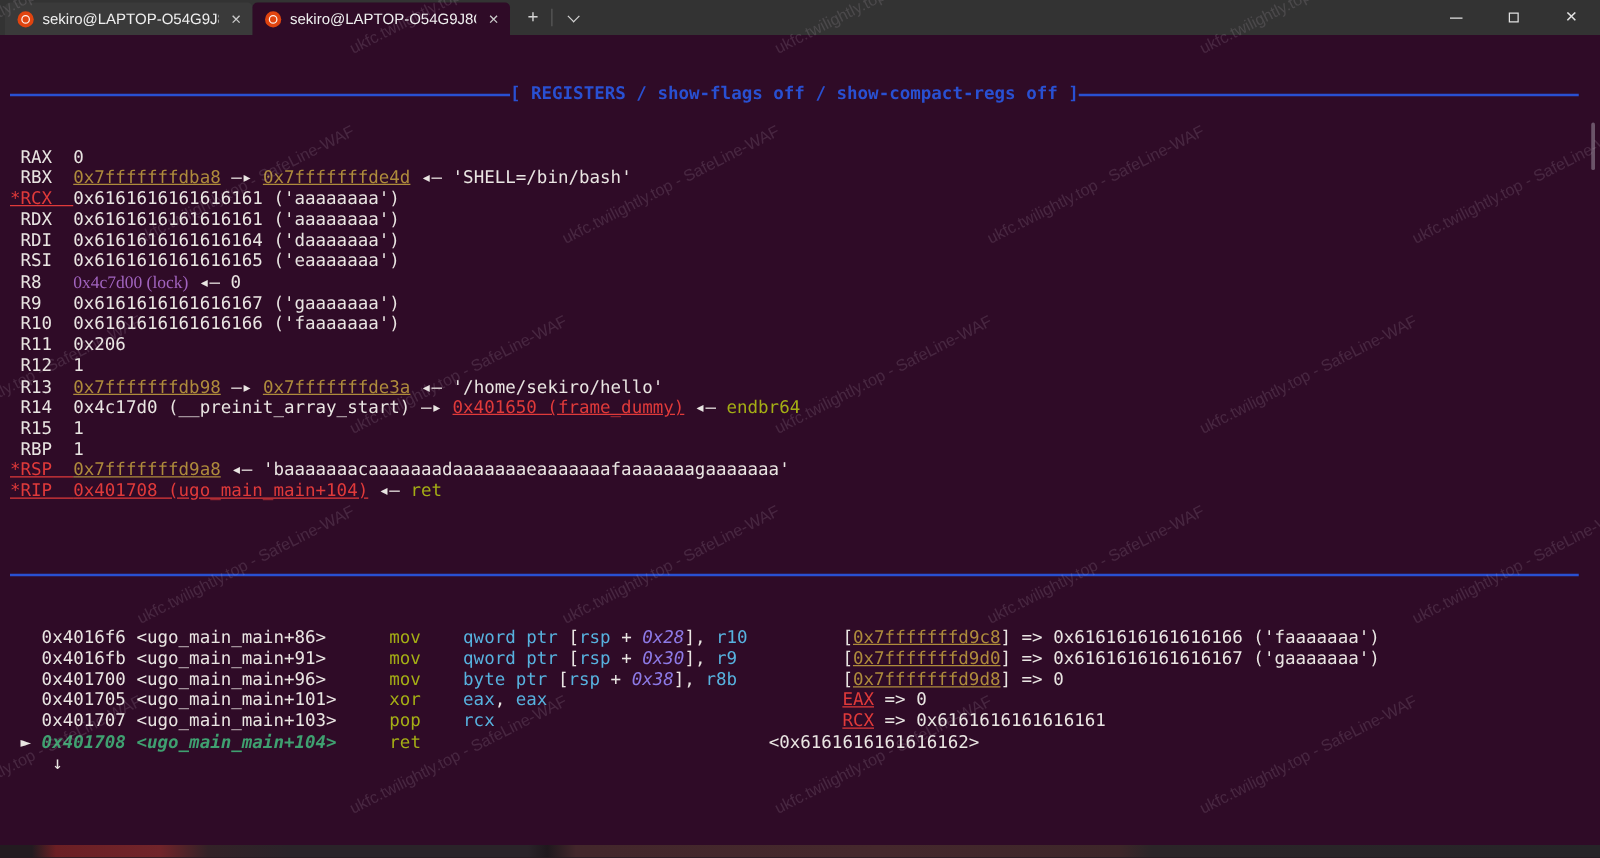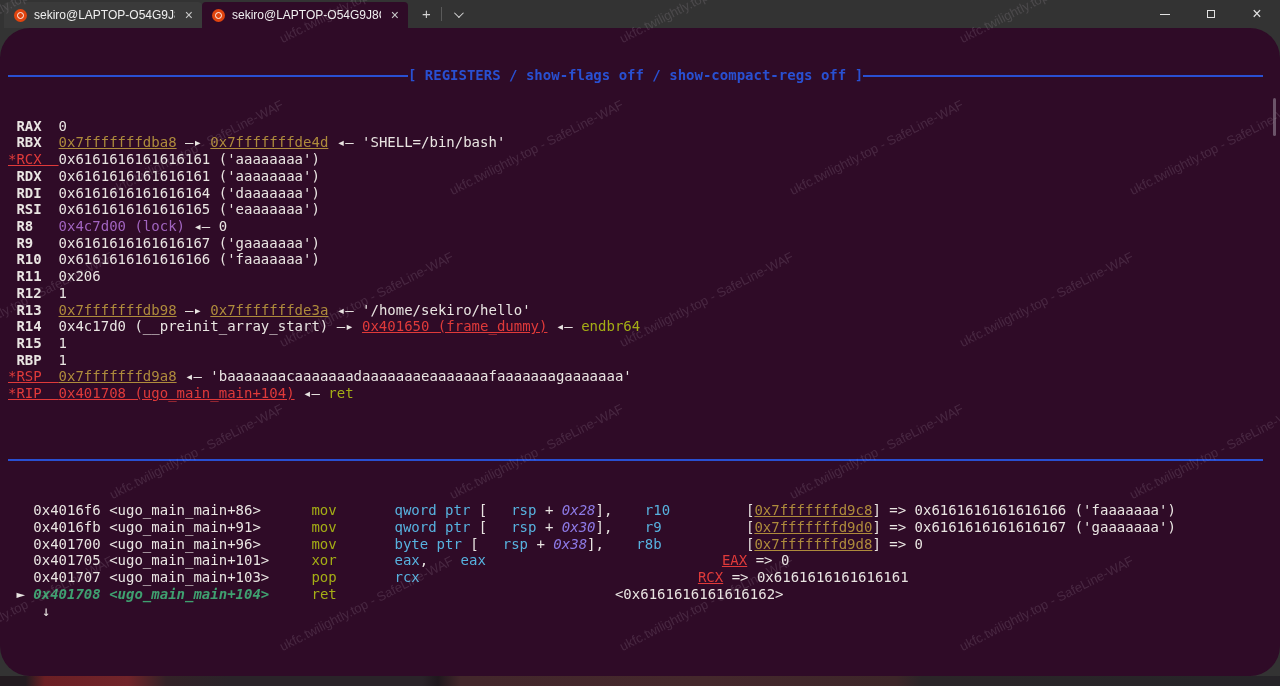--- a/index.html
+++ b/index.html
@@ -28,35 +28,35 @@
   .min-glyph { width:10px; height:1px; background:#e2e2e2; display:block; }
   .restore-glyph { position:relative; width:8px; height:8px; border:1px solid #e2e2e2; background:#333; display:block; }
   .restore-glyph::before { content:''; position:absolute; top:-4px; left:2px; width:8px; height:8px;
                   border:1px solid #e2e2e2; z-index:-1; }
   .winbtn.close { font-size:16px; font-weight:400; }
 
   
   .term { position:absolute; top:28px; left:0; width:1280px; height:648px;
           background:var(--background); overflow:hidden; white-space:pre;
           font-family:"DejaVu Sans Mono",monospace; font-size:14px; line-height:16.73px;
-          padding:6px 0 0 8px;border-radius:30px; }
+          padding:6px 0 0 8px; }
   .term-line { height:16.73px; white-space:pre; }
   .hdr { display:flex; align-items:center; height:16.73px; margin-right:17px;
          color:var(--blue_header); font-weight:bold; }
   .hdr .hline { flex:1; height:2px; background:var(--blue_header); }
   .hdr-text { white-space:pre; }
   .gap { height:66.92px; }
 
   .c-w  { color:var(--white); }
-  .c-n  { color:var(--white); font-weight:bold;margin-top:16px; }
+  .c-n  { color:var(--white); font-weight:normal;margin-top:16px; }
   .c-r  { color:var(--red);text-decoration:underline; }
   .c-g  { color:var(--gold);text-decoration:underline; }
-  .c-p  { color:var(--purple); }
+  .c-p  { color:var(--purple);font-family:Liberation Serif, serif; }
   .c-v  { color:var(--violet);font-style:italic; }
-  .c-c  { color:var(--cyan);margin-left:24px; }
+  .c-c  { color:var(--cyan); }
   .c-o  { color:var(--olive); }
   .c-gr { color:var(--green); font-weight:bold;font-style:italic; }
 
   .scroll-thumb { position:absolute; right:4px; top:98px; width:3px; height:38px;
                   background:#9c92a0; opacity:.55; border-radius:2px; }
 
   
   .wm-layer { position:absolute; inset:0; overflow:hidden; pointer-events:none; z-index:5; }
   .wm { position:absolute; transform:rotate(-27deg); color:rgba(216,198,214,0.15);
         font:13px "Liberation Sans",sans-serif; white-space:nowrap; }

